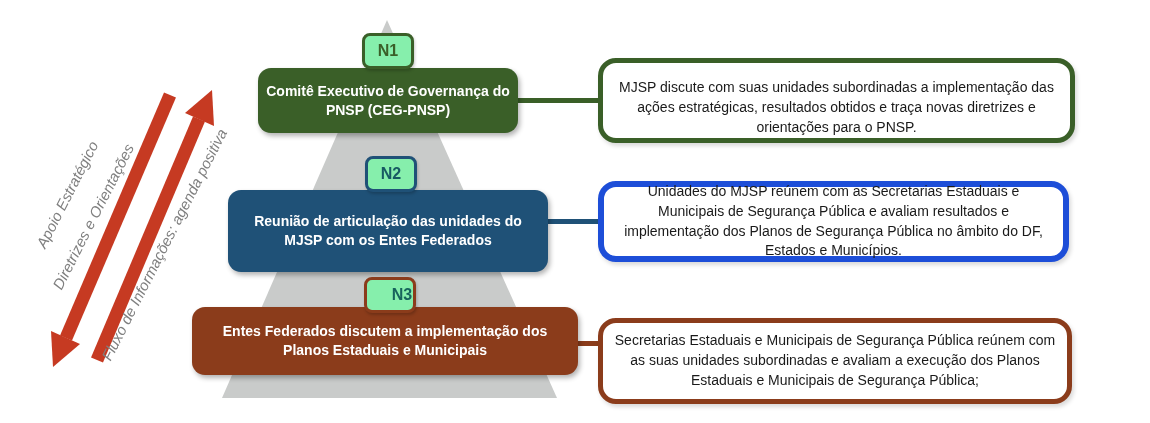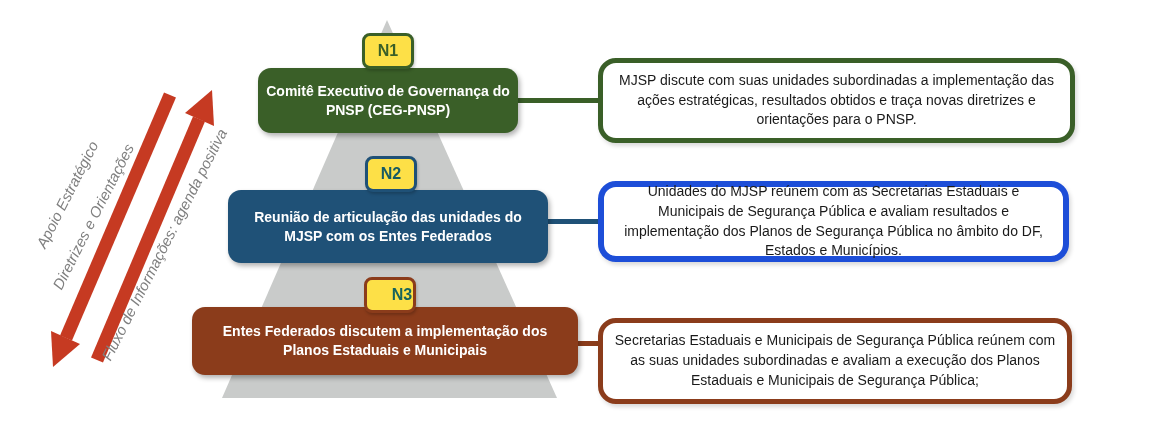--- a/index.html
+++ b/index.html
@@ -4,53 +4,53 @@
 <style>
   html,body{margin:0;padding:0;background:#ffffff;}
   .stage{
     position:relative;width:1150px;height:423px;background:#ffffff;overflow:hidden;
     font-family:"Liberation Sans",sans-serif;
   }
   .bg-svg{position:absolute;left:0;top:0;width:1150px;height:423px;z-index:0;}
   .flow-label{font:italic 15px "Liberation Sans",sans-serif;fill:#7F7F7F;}
 
   .badge{
-    position:absolute;width:52px;height:36px;background:#fde047;border-radius:8px;
+    position:absolute;width:52px;height:36px;background:#86efac;border-radius:8px;
     display:flex;align-items:center;justify-content:center;
     font-weight:bold;font-size:16px;box-sizing:border-box;z-index:3;
     box-shadow:1px 2px 3px rgba(0,0,0,0.2);
   }
   .b1{left:362px;top:33px;border:3.5px solid #3A5F28;color:#3A5F28;}
   .b2{left:365px;top:156px;border:3.5px solid #1F5177;color:#175A63;}
   .b3{left:364px;top:277px;border:3.5px solid #8B3C1B;color:#17635C;padding-left:24px;}
 
   .lvlbox{
     position:absolute;border-radius:13px;color:#ffffff;font-weight:bold;font-size:14px;
     display:flex;align-items:center;justify-content:center;text-align:center;line-height:1.33;
     z-index:2;box-shadow:2px 3px 5px rgba(0,0,0,0.3);
   }
   .x1{left:258px;top:68px;width:260px;height:65px;background:#3A5F28;}
-  .x2{left:228px;top:190px;width:320px;height:73px;background:#1F5177;}
+  .x2{left:228px;top:190px;width:320px;height:82px;background:#1F5177;}
   .x3{left:192px;top:307px;width:386px;height:68px;background:#8B3C1B;}
   .x1 .ttl{max-width:250px;}
   .x2 .ttl{max-width:285px;}
   .x3 .ttl{max-width:345px;}
 
   .conn{position:absolute;height:5px;z-index:1;}
   .c1{left:516px;top:98px;width:84px;background:#3A5F28;}
   .c2{left:546px;top:219px;width:54px;background:#1F5177;}
   .c3{left:576px;top:341px;width:24px;background:#8B3C1B;}
 
   .desc{
     position:absolute;background:#ffffff;border-radius:18px;box-sizing:border-box;
     display:flex;align-items:center;justify-content:center;text-align:center;
     font-size:14px;color:#1A1A1A;line-height:1.42;z-index:2;
     box-shadow:2px 3px 4px rgba(0,0,0,0.15);
   }
-  .d1{left:598px;top:58px;width:477px;height:85px;border:5px solid #3A5F28;}
+  .d1{left:598px;top:58px;width:477px;height:85px;border:5px solid #3A5F28;align-items:flex-end;}
   .d2{left:598px;top:181px;width:471px;height:81px;border:6px solid #1d4ed8;}
   .d3{left:598px;top:318px;width:474px;height:86px;border:5px solid #8B3C1B;}
   .desc .txt{padding:0 10px;}
 </style>
 </head>
 <body>
 
 <div class="stage">
 
   <svg class="bg-svg" viewBox="0 0 1150 423">

